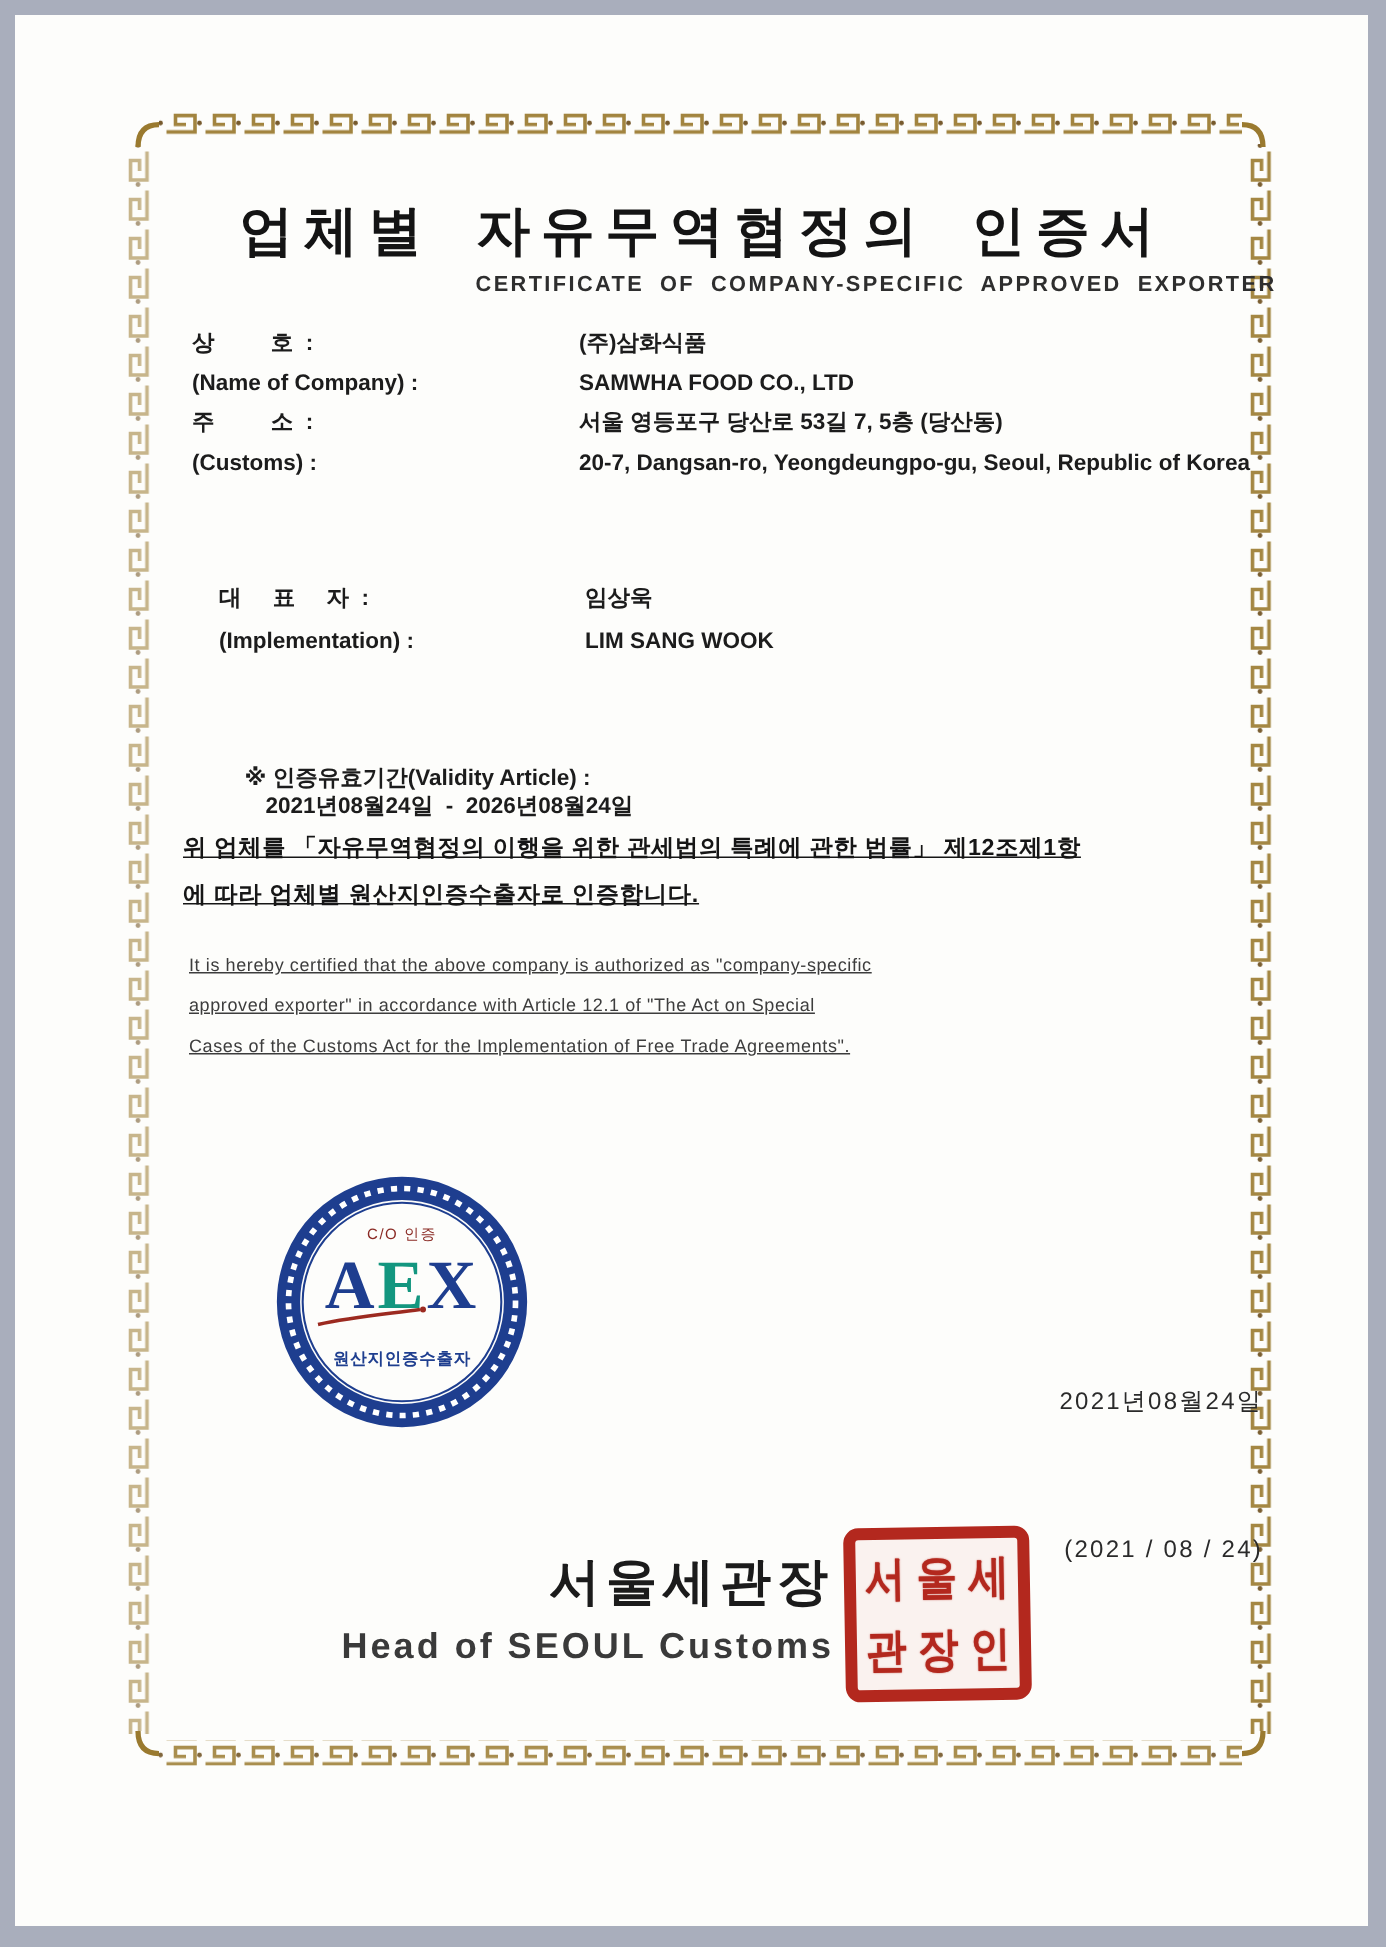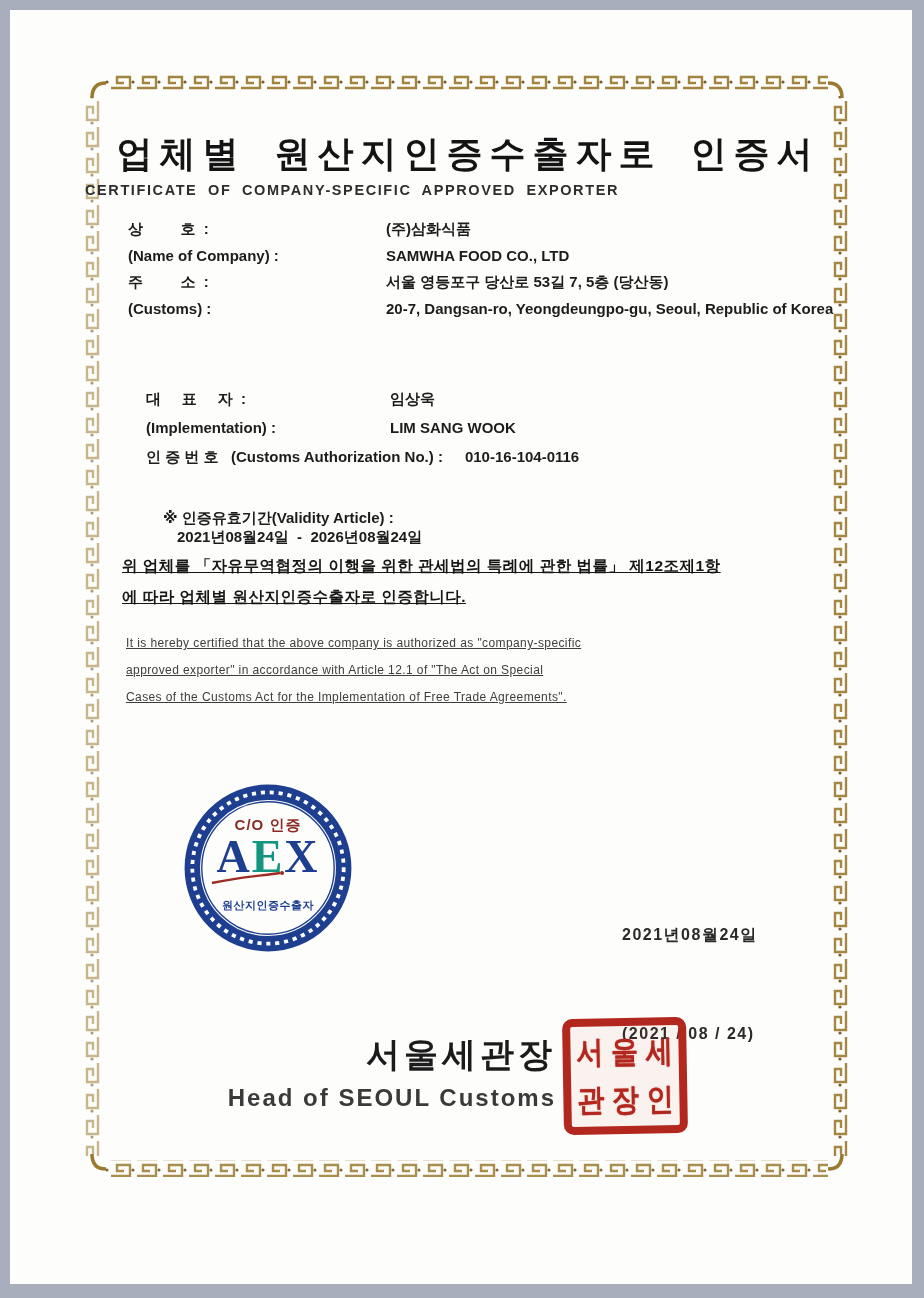--- a/index.html
+++ b/index.html
@@ -15,21 +15,21 @@
     filter:blur(.3px);
   }
   .frame{position:absolute;left:74px;top:64px;}
   .title{
     position:absolute;left:75px;top:120px;width:766px;
     text-align:center;font-size:36px;font-weight:900;color:#141414;
     letter-spacing:7px;word-spacing:12px;white-space:nowrap;
   }
   .subtitle{
     position:absolute;left:75px;top:172px;width:766px;
-    text-align:left;font-size:14.5px;font-weight:800;color:#2e2e2e;
+    text-align:right;font-size:14.5px;font-weight:800;color:#2e2e2e;
     letter-spacing:1.6px;word-spacing:5px;white-space:nowrap;
   }
   .block{position:absolute;font-size:15px;color:#1c1c1c;}
   .block .row{display:flex;align-items:baseline;line-height:26.5px;}
   .block .lbl{flex:0 0 258px;white-space:pre;font-weight:600;}
   .block .val{font-weight:700;white-space:pre;}
   .block1{left:118px;top:206px;}
   .block2{left:136px;top:374px;}
   .block2 .row{line-height:29px;}
   .block2 .lbl{flex:0 0 244px;}
@@ -49,36 +49,36 @@
   .stmt-en{
     position:absolute;left:116px;top:620px;width:650px;
     font-size:12px;font-weight:500;color:#3d3d3d;line-height:27px;
     letter-spacing:.4px;
   }
   
   .emblem{position:absolute;left:172px;top:772px;width:172px;height:172px;}
   .emblem svg.ring{position:absolute;left:0;top:0;}
   .em-top{
     position:absolute;left:0;top:34px;width:172px;text-align:center;
-    font-size:15px;font-weight:700;color:#8a2a24;letter-spacing:1px;
+    font-size:10px;font-weight:400;color:#8a2a24;letter-spacing:1px;
   }
   .em-acronym{
     position:absolute;left:0;top:48px;width:172px;text-align:center;
     font-size:46px;font-weight:900;letter-spacing:2px;color:#1e3e8f;
     font-family:"Liberation Serif","DejaVu Serif",serif;
   }
   .em-e{color:#13967f;}
   .em-swoosh{position:absolute;left:28px;top:88px;}
   .em-bottom{
     position:absolute;left:0;top:116px;width:172px;text-align:center;
     font-size:11px;font-weight:800;color:#1e3e8f;letter-spacing:.5px;
   }
   .dates{
-    position:absolute;left:612px;top:842px;width:220px;text-align:left;
-    font-size:16px;font-weight:700;color:#2a2a2a;line-height:33px;
+    position:absolute;left:612px;top:842px;width:220px;text-align:right;
+    font-size:16px;font-weight:400;color:#2a2a2a;line-height:33px;
     letter-spacing:1.5px;white-space:pre;
   }
   .signer{position:absolute;left:100px;top:1022px;width:446px;text-align:right;}
   .signer-ko{
     font-size:34px;font-weight:900;color:#1b1b1b;letter-spacing:4px;
   }
   .signer-en{
     margin-top:6px;font-size:24px;font-weight:800;color:#3a3a3a;
     letter-spacing:2px;white-space:nowrap;
   }
@@ -116,21 +116,21 @@
       <rect x="22" y="1" width="722" height="17" fill="url(#mh)" opacity="0.92"></rect>
       <rect x="22" y="1086" width="722" height="17" fill="url(#mh)" opacity="0.85"></rect>
       <rect x="1" y="22" width="17" height="1060" fill="url(#mv)" opacity="0.55"></rect>
       <rect x="748" y="22" width="17" height="1060" fill="url(#mv)" opacity="0.9"></rect>
       <path d="M22 9 Q8 9 8 24" stroke="#9a7a2f" stroke-width="3.5" fill="none"></path>
       <path d="M744 9 Q758 9 758 24" stroke="#9a7a2f" stroke-width="3.5" fill="none"></path>
       <path d="M22 1095 Q8 1095 8 1080" stroke="#9a7a2f" stroke-width="3.5" fill="none"></path>
       <path d="M744 1095 Q758 1095 758 1080" stroke="#9a7a2f" stroke-width="3.5" fill="none"></path>
     </svg>
 
-    <div class="title">업체별 원산지인증수출자로 인증서</div>
+    <div class="title">업체별 자유무역협정의 인증서</div>
     <div class="subtitle">CERTIFICATE OF COMPANY-SPECIFIC APPROVED EXPORTER</div>
 
     <div class="block block1">
       <div class="row">
         <span class="lbl">상         호  :</span>
         <span class="val">(주)삼화식품</span>
       </div>
       <div class="row">
         <span class="lbl">(Name of Company) :</span>
         <span class="val">SAMWHA FOOD CO., LTD</span>
@@ -146,24 +146,20 @@
     </div>
 
     <div class="block block2">
       <div class="row">
         <span class="lbl">대     표     자  :</span>
         <span class="val">임상욱</span>
       </div>
       <div class="row">
         <span class="lbl">(Implementation) :</span>
         <span class="val">LIM SANG WOOK</span>
-      </div>
-      <div class="row row-auth">
-        <span class="lbl">인 증 번 호   (Customs Authorization No.) :</span>
-        <span class="val">010-16-104-0116</span>
       </div>
     </div>
 
     <div class="validity">
       <span>※ 인증유효기간(Validity Article) :</span>
       <span class="val">2021년08월24일  -  2026년08월24일</span>
     </div>
 
     <div class="stmt-ko preline">    위 업체를 「자유무역협정의 이행을 위한 관세법의 특례에 관한 법률」 제12조제1항
 에 따라 업체별 원산지인증수출자로 인증합니다.</div>

